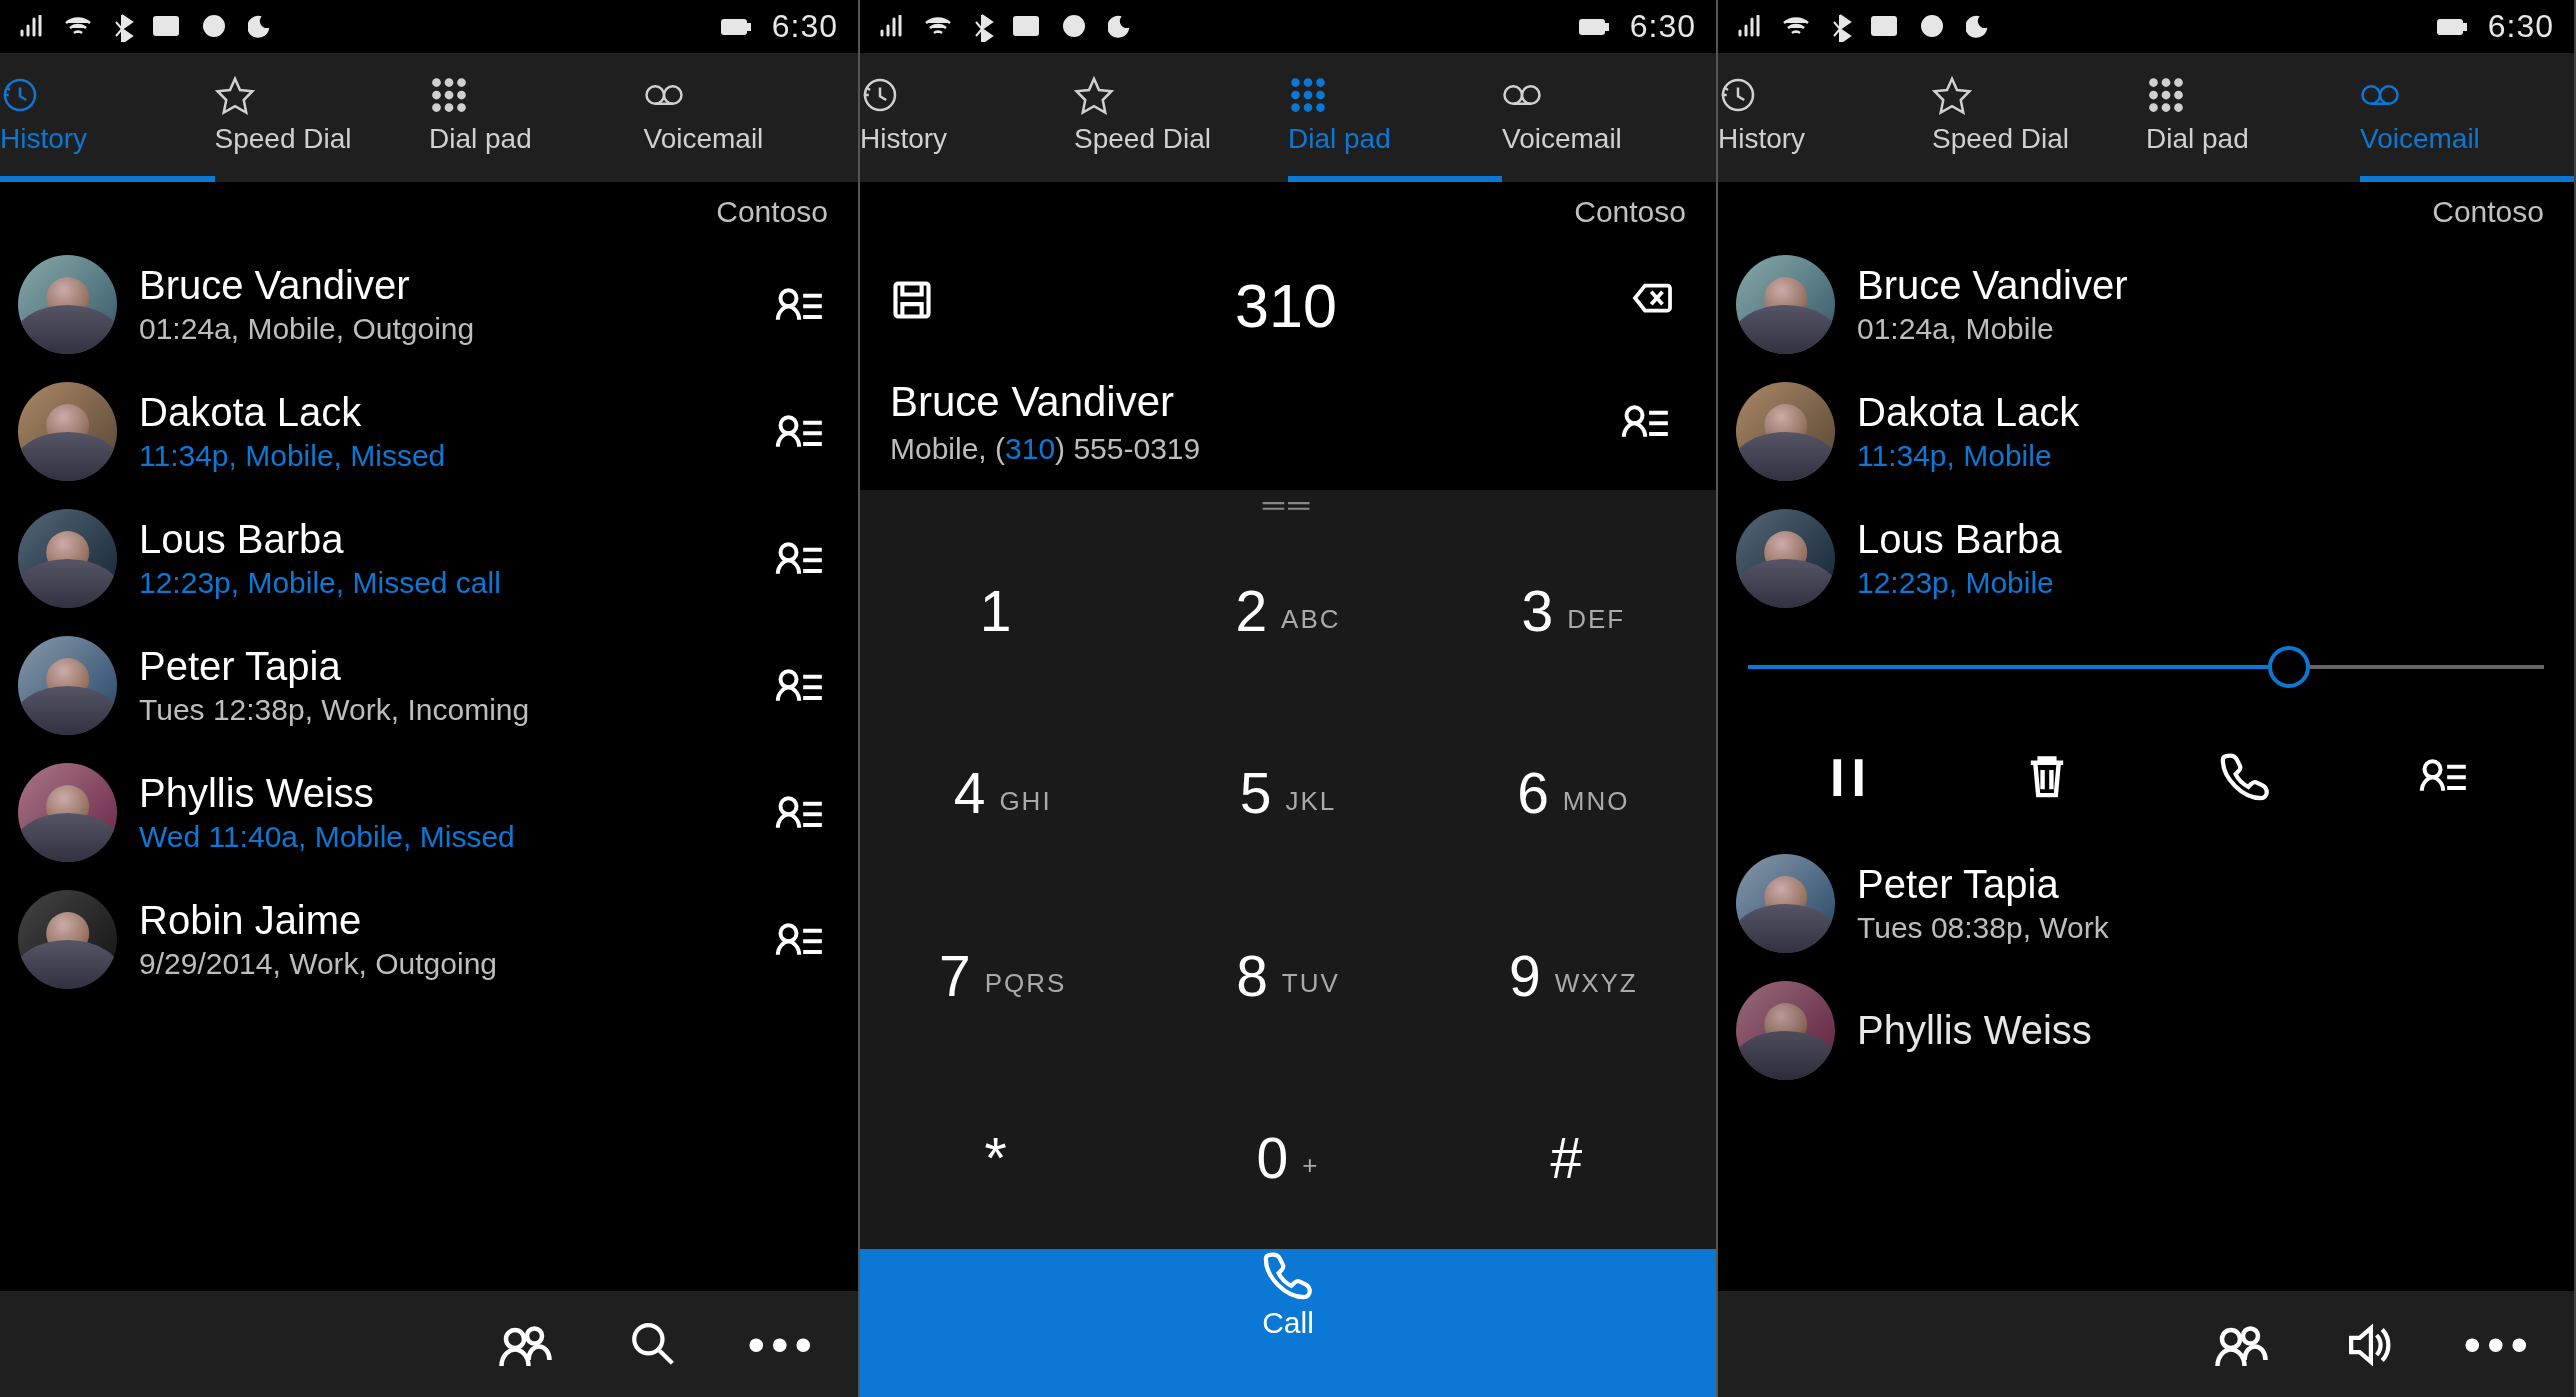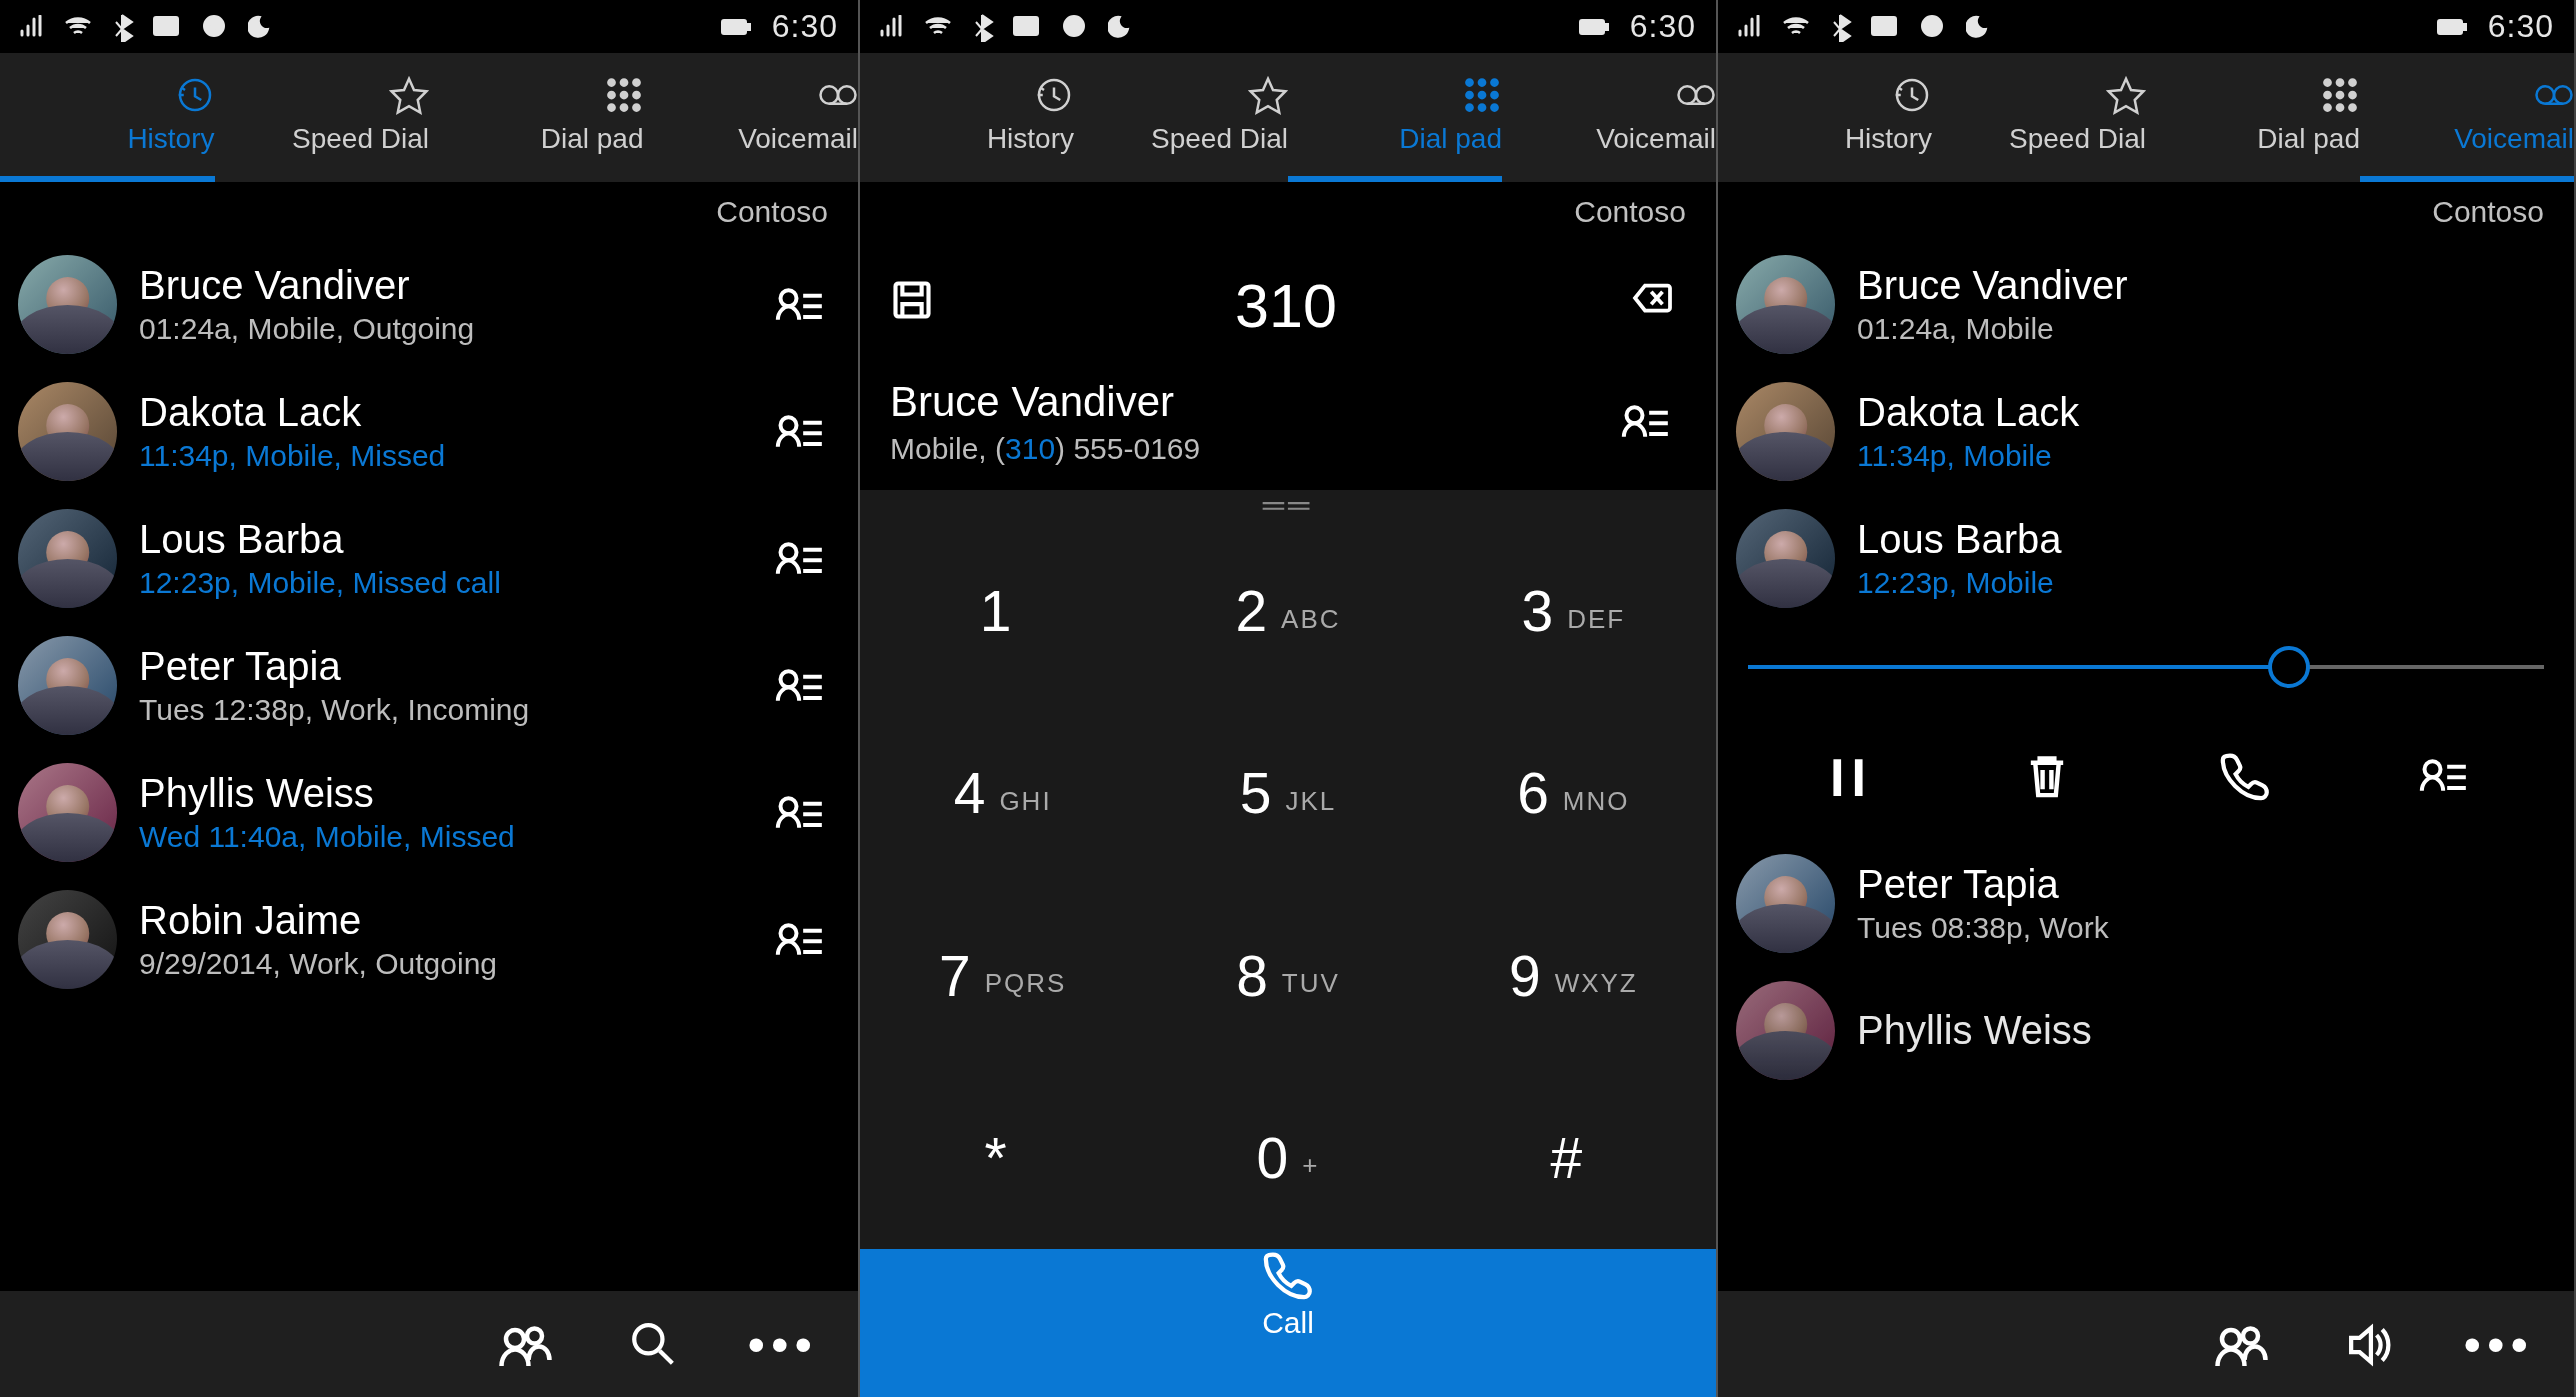--- a/index.html
+++ b/index.html
@@ -10,21 +10,21 @@
 
   
   .status { height:53px; display:flex; align-items:center; padding:0 20px; font-size:30px; color:#e6e6e6; background:#000; }
   .status .left { display:flex; gap:18px; align-items:center; }
   .status .right { margin-left:auto; display:flex; gap:18px; align-items:center; }
   .status svg { fill:#e6e6e6; }
   .time { font-size:32px; font-weight:300; letter-spacing:1px; }
 
   
   .tabs { height:129px; background:#1f1f1f; display:flex; }
-  .tab { flex:1; display:flex; flex-direction:column; align-items:flex-end; justify-content:center; gap:8px; color:#d0d0d0; font-size:28px; font-weight:300; border-bottom:6px solid transparent; cursor:pointer; }
+  .tab { flex:1; display:flex; flex-direction:column; align-items:flex-start; justify-content:center; gap:8px; color:#d0d0d0; font-size:28px; font-weight:300; border-bottom:6px solid transparent; cursor:pointer; }
   .tab.active { color:#0a78d4; border-bottom-color:#0a78d4; }
   .tab svg { width:40px; height:40px; fill:none; stroke:currentColor; stroke-width:2; }
 
   
   .operator { height:59px; display:flex; align-items:center; justify-content:flex-end; padding-right:30px; color:#c0c0c0; font-size:30px; font-weight:300; background:#000; }
 
   
   .list { flex:1; overflow:hidden; background:#000; }
   .row { display:flex; align-items:center; padding:14px 18px; gap:22px; }
   .avatar { width:99px; height:99px; border-radius:50%; flex:0 0 99px; background:linear-gradient(135deg,#777,#333); position:relative; overflow:hidden;}
@@ -389,21 +389,21 @@
       <div class="num">310</div>
       <div class="bksp"><svg width="51" height="40" viewBox="0 0 34 32">
             <use href="#ic-bksp"></use>
           </svg></div>
     </div>
 
     <div class="match">
       <div class="minfo">
         <div class="mname">Bruce Vandiver</div>
         <div class="mnum">
-          <span>Mobile, (</span><span class="hl">310</span><span>) 555-0169</span>
+          <span>Mobile, (</span><span class="hl">310</span><span>) 555-0319</span>
         </div>
       </div>
       <div class="detail-btn">
           <svg width="53" height="40" viewBox="0 0 36 30">
             <use href="#ic-person-list"></use>
           </svg>
         </div>
     </div>
 
     <div class="keypad-wrap">

